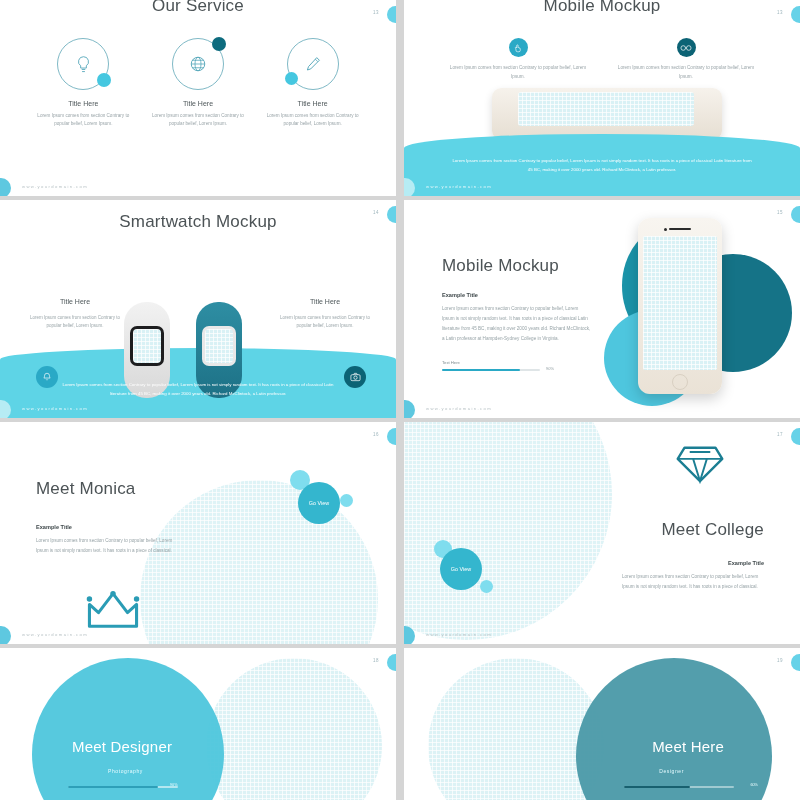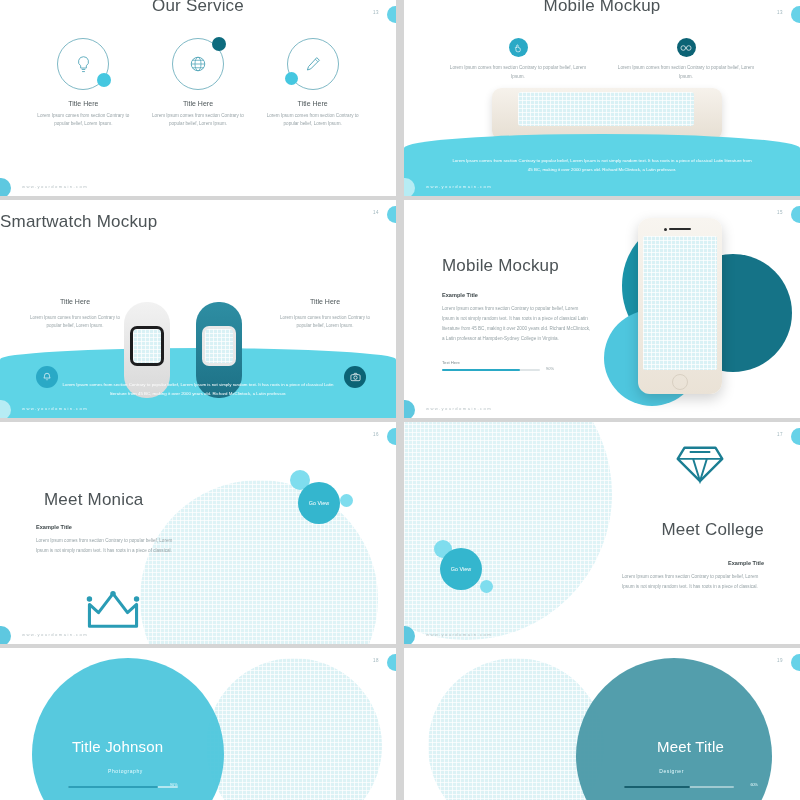--- a/index.html
+++ b/index.html
@@ -109,21 +109,21 @@
     background: linear-gradient(#f6f2ec, #e6ded2);
     border-radius: 9px;
     box-shadow: 0 4px 9px rgba(0,0,0,.14);
   }
   .phone-h .screen-h {
     position: absolute; left: 26px; top: 4px; right: 28px; height: 34px;
     border-radius: 3px;
   }
 
   
-  .s3 h1 { margin-top: 12px; }
+  .s3 h1 { text-align: center; margin-top: 12px; }
   .s3 .wave { height: 70px; border-top-left-radius: 130% 30px; border-top-right-radius: 130% 30px;}
   .s3 .side {
     position: absolute; width: 98px; top: 95px;
     font-size: 4.5px; color: #9aa5a9; line-height: 1.95;
   }
   .s3 .side .ttl { font-size: 7px; color: #4f585b; margin-bottom: 5px; }
   .s3 .side.left  { left: 26px;  text-align: center; }
   .s3 .side.right { right: 22px; text-align: center; }
   .watch {
     position: absolute; bottom: 20px; border-radius: 22px;
@@ -380,21 +380,21 @@
 
     <span class="pagenum">15</span>
     <span class="page-dot"></span>
     <span class="footer-dot"></span>
     <span class="footer-url">www.yourdomain.com</span>
   </div>
 
   <div class="slide meet s5">
     <span class="grid-fill" style="position:absolute;width:238px;height:238px;border-radius:50%;left:140px;top:58px;opacity:.85"></span>
 
-    <h1 class="slide-title" style="left:36px;top:68px;margin-left:8px;">Meet Monica</h1>
+    <h1 class="slide-title" style="left:36px;top:57px;">Meet Monica</h1>
     <div class="ex-ttl" style="left:36px;top:102px;">Example Title</div>
     <div class="body" style="left:36px;top:114px;">Lorem Ipsum comes from section Contrary to popular belief, Lorem Ipsum is not simply random text. It has roots in a piece of classical.</div>
 
     <span class="mini" style="width:20px;height:20px;left:290px;top:48px;"></span>
     <span class="mini" style="width:13px;height:13px;left:340px;top:72px;"></span>
     <div class="goview" style="left:298px;top:60px;">Go View</div>
 
     <svg style="position:absolute;left:84px;bottom:14px;" width="58" height="42" viewBox="0 0 64 46">
       <path d="M6 42V18l10 9 16-21 16 21 10-9v24z" fill="none" stroke="#2a9cb5" stroke-width="3.4" stroke-linejoin="round"></path>
       <circle cx="6" cy="12" r="3" fill="#2a9cb5"></circle>
@@ -427,36 +427,36 @@
     <span class="pagenum">17</span>
     <span class="page-dot"></span>
     <span class="footer-dot"></span>
     <span class="footer-url">www.yourdomain.com</span>
   </div>
 
   <div class="slide s7">
     <span class="person-circ grid-fill" style="width:176px;height:176px;left:206px;top:10px;opacity:.9"></span>
     <span class="person-circ" style="width:192px;height:192px;left:32px;top:10px;background:#4cc6dc;opacity:.94"></span>
 
-    <div class="person-name" style="left:72px;top:90px;">Title Johnson</div>
+    <div class="person-name" style="left:72px;top:90px;">Meet Designer</div>
     <div class="person-role" style="left:108px;top:120px;">Photography</div>
     <div class="p-track" style="left:68px;top:138px;background:rgba(255,255,255,.55);">
       <div class="p-fill" style="width:82%;background:#2e9fb8;"></div>
     </div>
     <div class="p-pct" style="left:170px;top:135px;color:#eafcff;">90%</div>
 
     <span class="pagenum">18</span>
     <span class="page-dot"></span>
   </div>
 
   <div class="slide s8">
     <span class="person-circ grid-fill" style="width:176px;height:176px;left:24px;top:10px;opacity:.9"></span>
     <span class="person-circ" style="width:196px;height:196px;right:28px;top:10px;background:#4a99a8;opacity:.95"></span>
 
-    <div class="person-name" style="right:76px;top:90px;">Meet Title</div>
+    <div class="person-name" style="right:76px;top:90px;">Meet Here</div>
     <div class="person-role" style="right:116px;top:120px;">Designer</div>
     <div class="p-track" style="right:66px;top:138px;background:rgba(255,255,255,.45);">
       <div class="p-fill" style="width:60%;background:#18606f;"></div>
     </div>
     <div class="p-pct" style="right:42px;top:135px;color:#eafcff;">60%</div>
 
     <span class="pagenum">19</span>
     <span class="page-dot"></span>
   </div>
 

